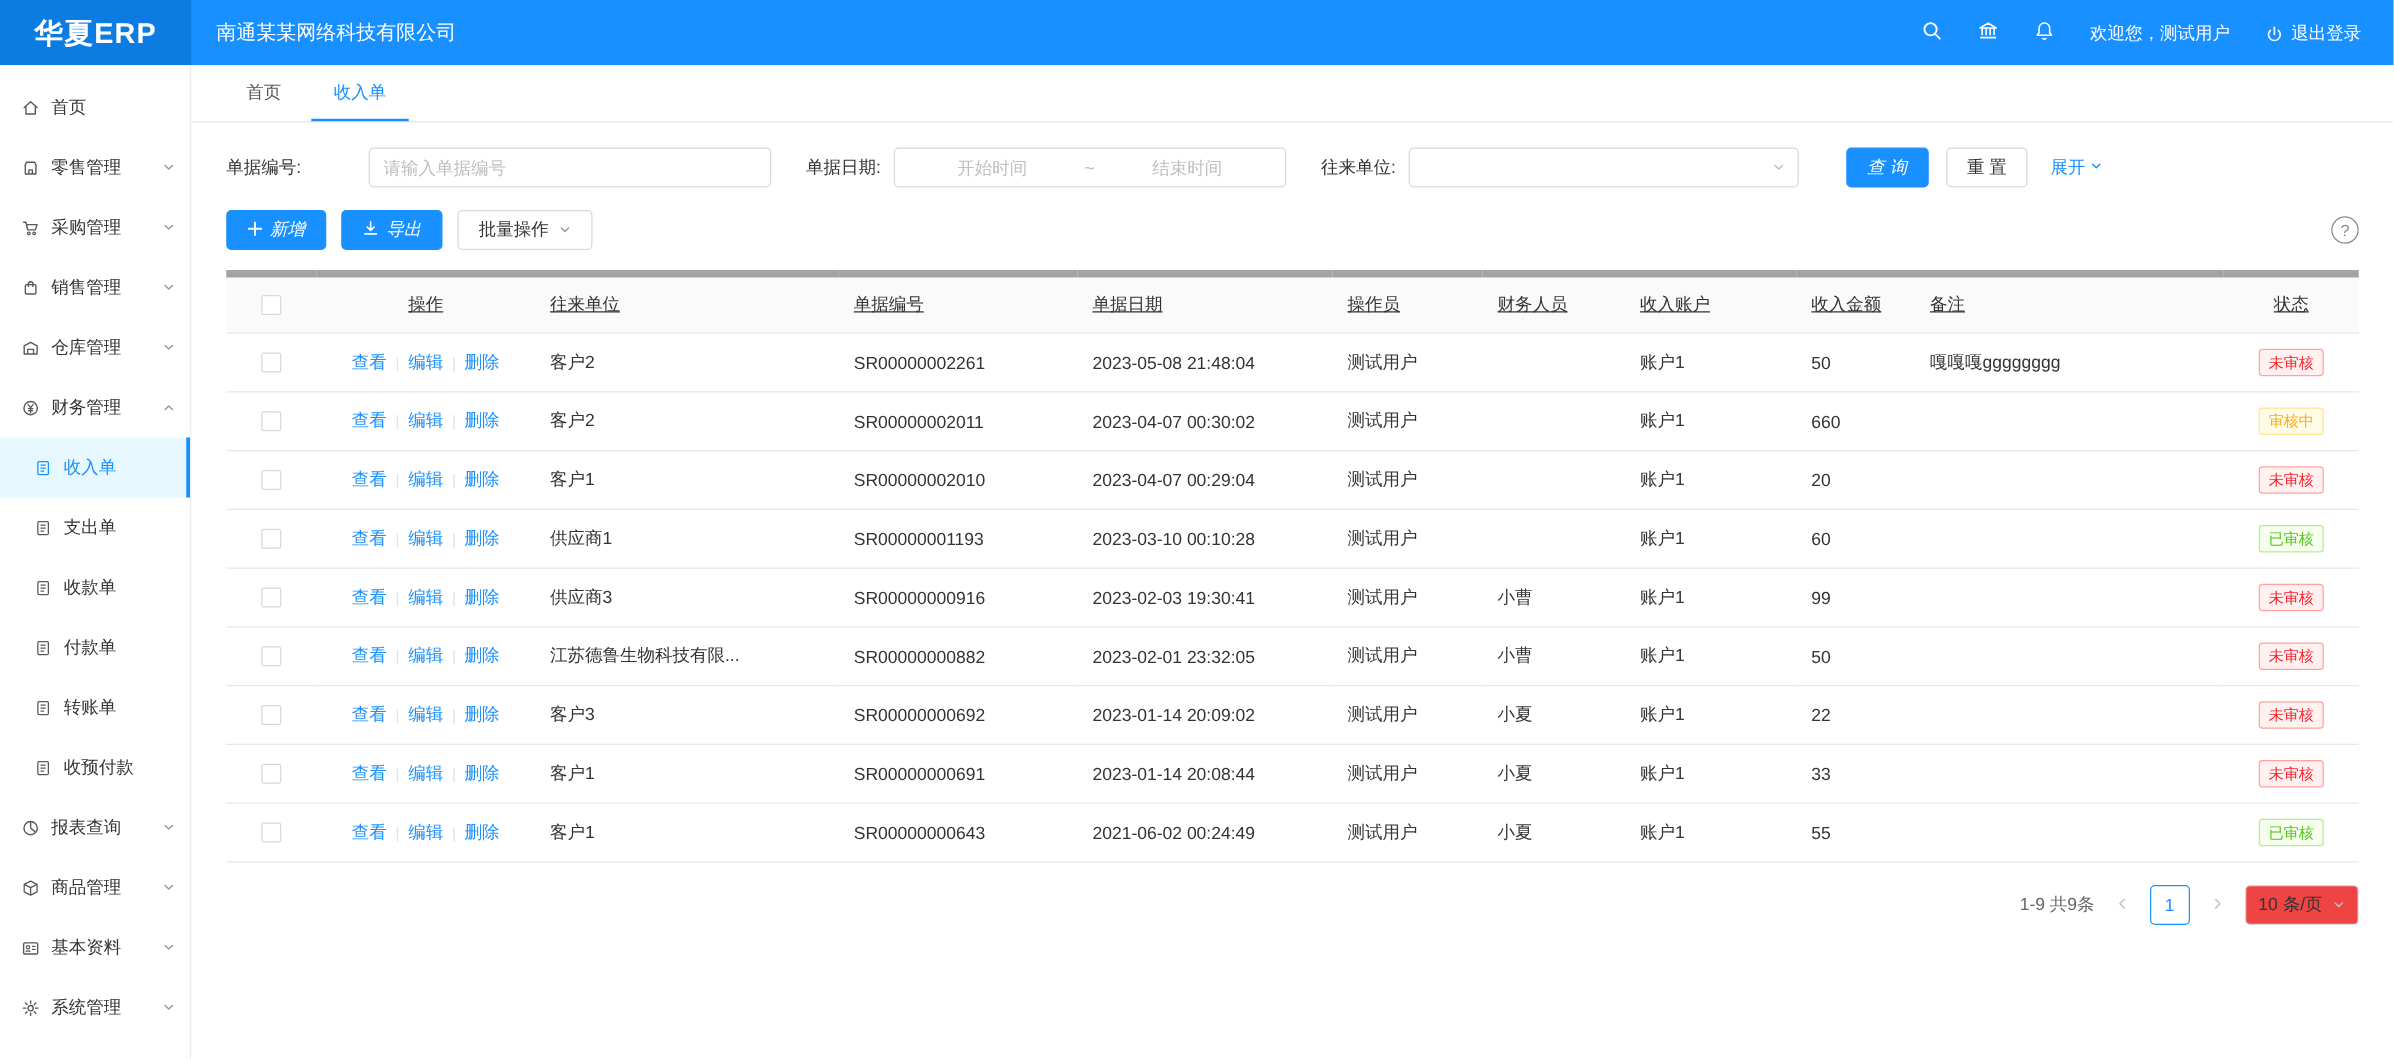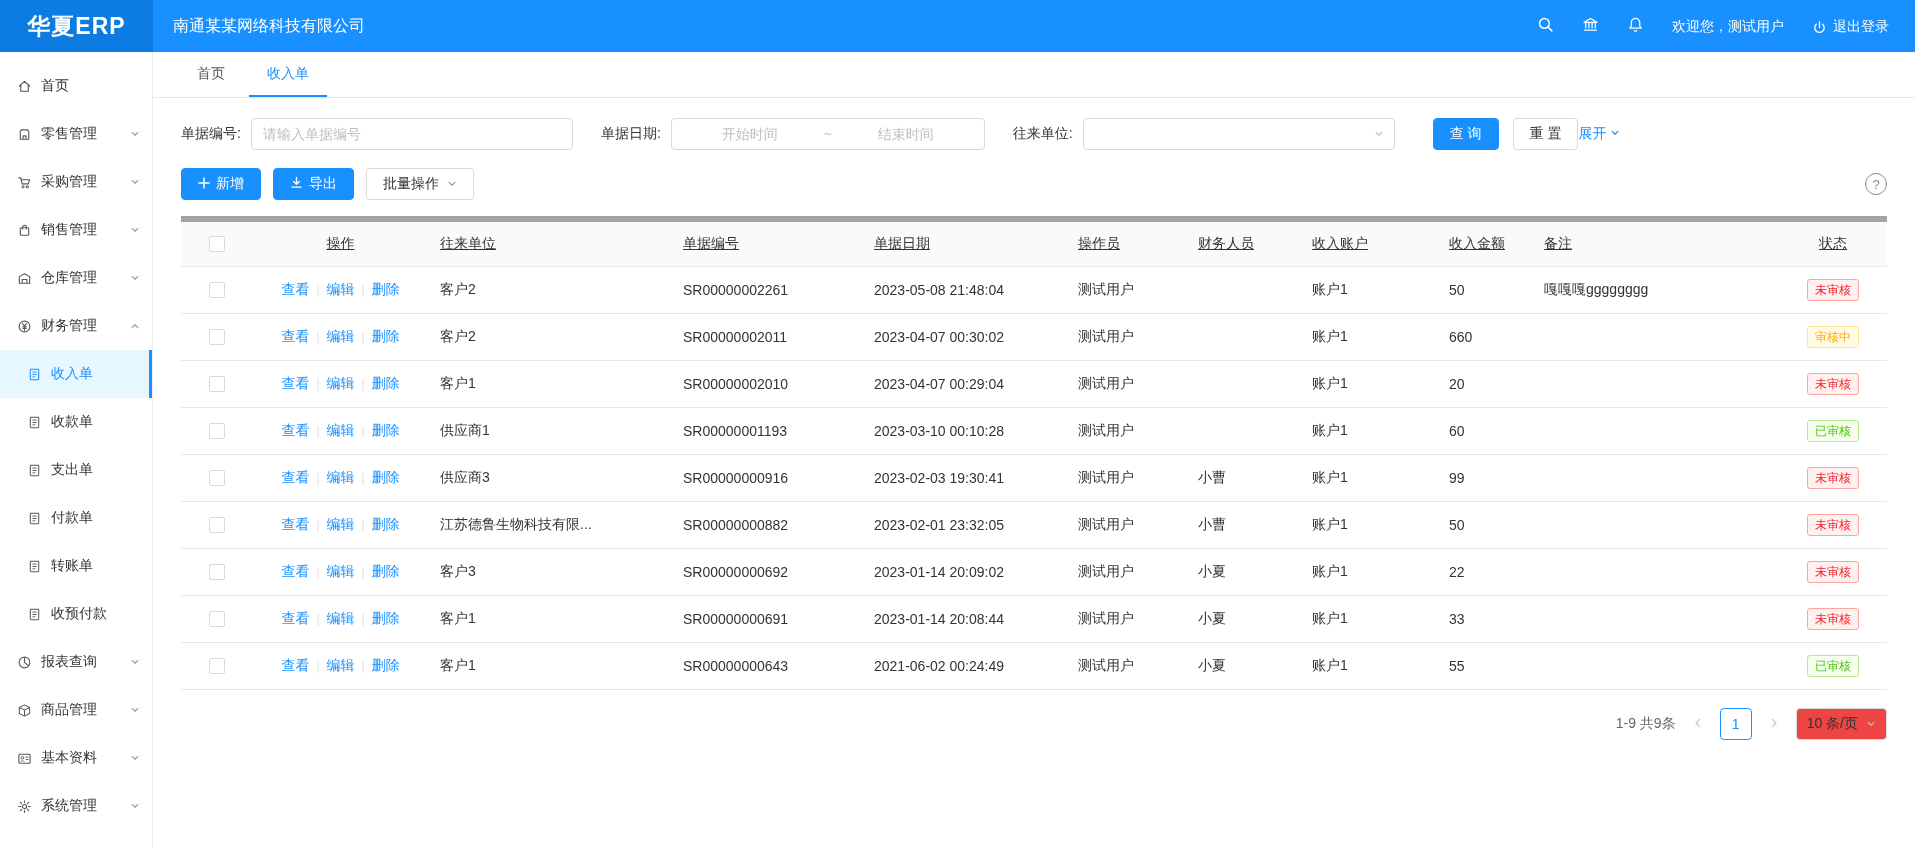--- a/index.html
+++ b/index.html
@@ -41,35 +41,35 @@
   .tabbar{height:46px;border-bottom:1px solid #e8e8e8;display:flex;align-items:stretch;padding-left:26px;flex:none;}
   .tab{display:flex;align-items:center;padding:0 18px;margin-right:6px;color:#555;cursor:pointer;border-bottom:2px solid transparent;}
   .tab.active{color:var(--primary);border-bottom-color:var(--primary);}
 
   .content-inner{padding:0 28px;flex:1;}
 
   
   .filterbar{margin-top:20px;display:flex;align-items:center;}
   .f-label{margin-right:10px;white-space:nowrap;}
   .f-label.g{margin-left:28px;}
-  .f-input{width:322px;height:32px;border:1px solid #d9d9d9;border-radius:4px;padding:0 11px;font:inherit;color:#333;outline:none;background:#fff;}
+  .f-input{width:322px;height:32px;border:1px solid #d9d9d9;border-radius:4px;padding:0 11px;font:inherit;color:#333;outline:none;background:#fff;margin-left:44px;}
   .f-input::placeholder{color:#bfbfbf;}
   .f-range{width:314px;height:32px;border:1px solid #d9d9d9;border-radius:4px;display:flex;align-items:center;padding:0 10px;background:#fff;}
   .r-input{flex:1;min-width:0;border:none;outline:none;text-align:center;font:inherit;color:#333;}
   .r-input::placeholder{color:#bfbfbf;}
   .r-sep{color:#bfbfbf;padding:0 6px;}
   .f-select{width:312px;height:32px;border:1px solid #d9d9d9;border-radius:4px;display:flex;align-items:center;justify-content:flex-end;
             padding:0 10px;color:#bfbfbf;cursor:pointer;background:#fff;}
 
   .btn{height:32px;padding:0 16px;border:1px solid #d9d9d9;background:#fff;border-radius:4px;font:inherit;color:#333;cursor:pointer;
        display:inline-flex;align-items:center;gap:6px;white-space:nowrap;}
-  .btn.primary{background:var(--primary);border-color:var(--primary);color:#fff;}
+  .btn.primary{background:var(--primary);border-color:var(--primary);color:#fff;font-style:italic;}
   .btn-search{margin-left:38px;}
   .btn-reset{margin-left:14px;}
-  .expand-link{margin-left:0;color:var(--primary);cursor:pointer;display:inline-flex;align-items:flex-start;gap:4px;text-decoration:none;}
+  .expand-link{margin-left:18px;color:var(--primary);cursor:pointer;display:inline-flex;align-items:flex-start;gap:4px;text-decoration:none;}
 
   
   .toolbar{margin-top:18px;display:flex;align-items:center;gap:12px;}
   .b-icon,.b-chev{display:inline-flex;align-items:center;}
   .b-chev{color:#999;margin-left:2px;}
   .help{margin-left:auto;width:22px;height:22px;border:1.5px solid #8c8c8c;border-radius:50%;color:#8c8c8c;
         display:flex;align-items:center;justify-content:center;font-size:13px;cursor:pointer;}
   .help::after{content:"?";}
 
   
@@ -222,30 +222,30 @@
           </span>
           <span class="side-label">收入单</span>
         </div>
         <div class="side-subitem">
           <span class="side-icon">
             <svg viewBox="0 0 16 16">
               <rect x="3.5" y="2.5" width="9" height="11" rx="1" fill="none" stroke="currentColor" stroke-width="1.1"></rect>
               <path d="M5.8 5.5h4.4M5.8 8h4.4M5.8 10.5h3" fill="none" stroke="currentColor" stroke-width="1"></path>
             </svg>
           </span>
-          <span class="side-label">收款单</span>
+          <span class="side-label">支出单</span>
         </div>
         <div class="side-subitem">
           <span class="side-icon">
             <svg viewBox="0 0 16 16">
               <rect x="3.5" y="2.5" width="9" height="11" rx="1" fill="none" stroke="currentColor" stroke-width="1.1"></rect>
               <path d="M5.8 5.5h4.4M5.8 8h4.4M5.8 10.5h3" fill="none" stroke="currentColor" stroke-width="1"></path>
             </svg>
           </span>
-          <span class="side-label">支出单</span>
+          <span class="side-label">收款单</span>
         </div>
         <div class="side-subitem">
           <span class="side-icon">
             <svg viewBox="0 0 16 16">
               <rect x="3.5" y="2.5" width="9" height="11" rx="1" fill="none" stroke="currentColor" stroke-width="1.1"></rect>
               <path d="M5.8 5.5h4.4M5.8 8h4.4M5.8 10.5h3" fill="none" stroke="currentColor" stroke-width="1"></path>
             </svg>
           </span>
           <span class="side-label">付款单</span>
         </div>

